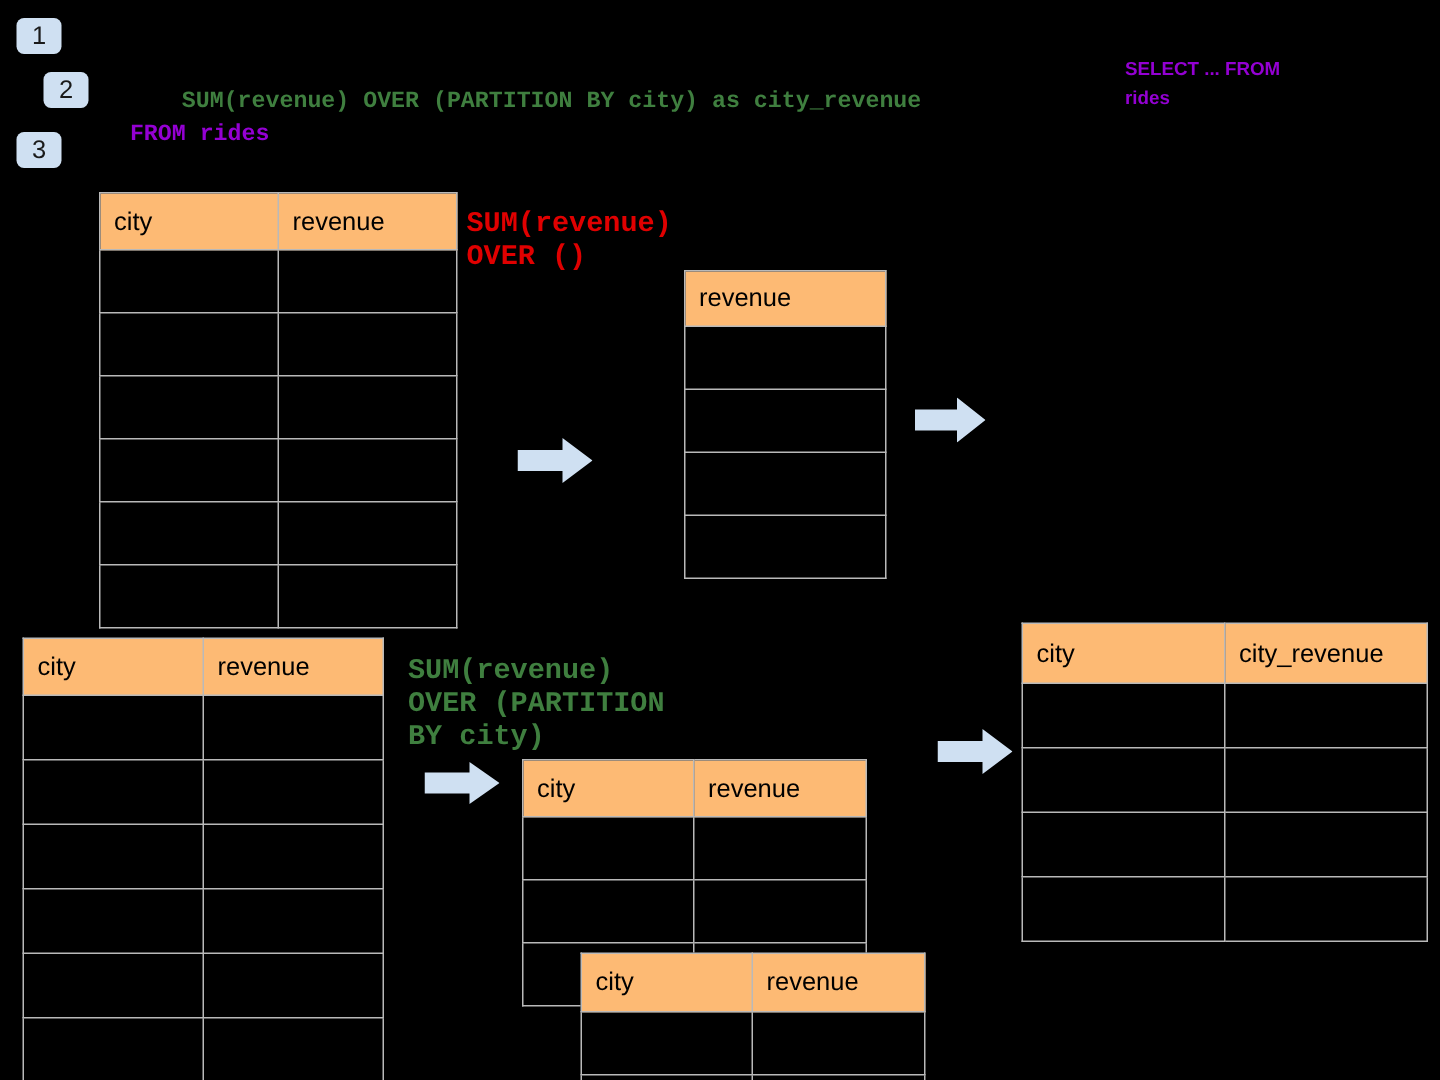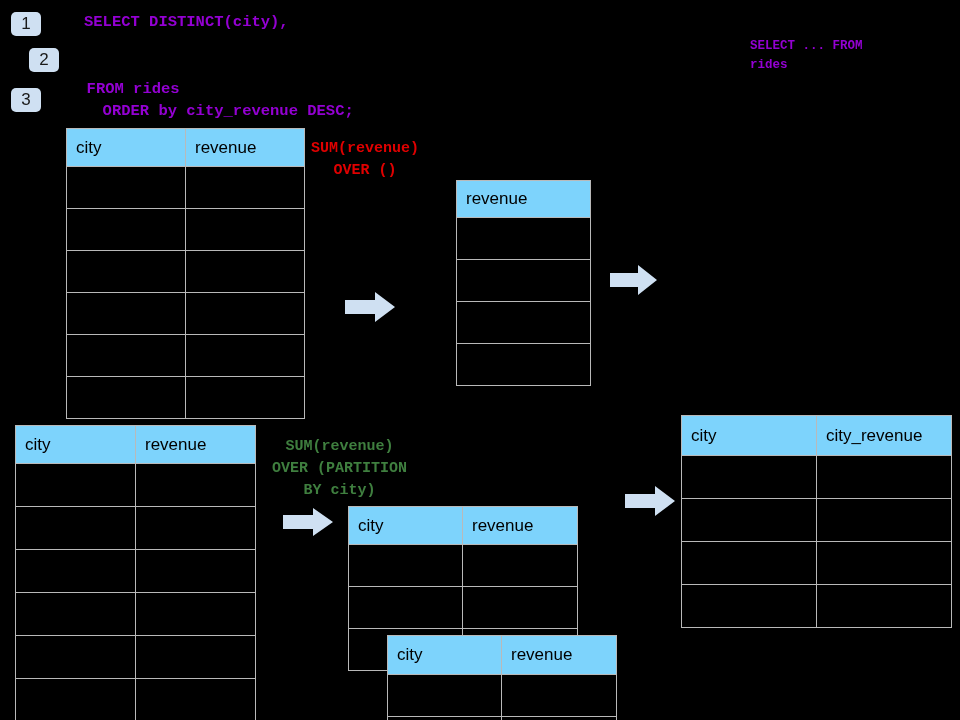--- a/index.html
+++ b/index.html
@@ -41,49 +41,48 @@
     letter-spacing: 0px;
   }
   .c-purple { color: #9400d3; }
   .c-red    { color: #e00000; }
   .c-green  { color: #3f7f3f; }
 
   .note {
     position: absolute;
     font-family: "Liberation Mono", "DejaVu Sans Mono", monospace;
     font-weight: bold;
-    font-size: 15px;
+    font-size: 19px;
     line-height: 22px;
     white-space: pre;
-    text-align: center;
   }
   .note-small {
     position: absolute;
-    font-family: Liberation Mono, monospace;
+    font-family: Liberation Sans, sans-serif;
     font-weight: bold;
     font-size: 12.5px;
     line-height: 19px;
     white-space: pre;
     color: #9400d3;
   }
 
   
   .tbl {
     position: absolute;
     border-collapse: collapse;
     table-layout: fixed;
     background: #000;
   }
   .tbl td {
     border: 1px solid #b9b9b9;
     background: #000000;
     padding: 0;
   }
   .tbl td.hd {
-    background: #7dd3fc;
+    background: #fdba74;
     color: #000000;
     font-family: "Liberation Sans", sans-serif;
     font-size: 17px;
     padding: 0 0 0 9px;
     vertical-align: middle;
     border: 1px solid #b9b9b9;
   }
 
   
   .arrow {
@@ -93,23 +92,22 @@
 </style>
 </head>
 <body>
 
 <div id="canvas">
 
   <div class="badge" style="left:11px; top:12px;">1</div>
   <div class="badge" style="left:29px; top:48px;">2</div>
   <div class="badge" style="left:11px; top:88px;">3</div>
 
-  <div class="code c-purple" style="left:84px; top:12px;">SELECT DISTINCT(city),</div>
+  <div class="code c-green" style="left:84px; top:57px;">    SUM(revenue) OVER (PARTITION BY city) as city_revenue</div>
   <div class="code c-purple" style="left:68px; top:79px;">  FROM rides</div>
-  <div class="code c-purple" style="left:84px; top:101px;">  ORDER by city_revenue DESC;</div>
 
   <div class="note-small" style="left:750px; top:37px;">SELECT ... FROM
 rides</div>
 
   <div class="note c-red" style="left:311px; top:138px;">SUM(revenue)
 OVER ()</div>
 
   <div class="note c-green" style="left:272px; top:436px;">SUM(revenue)
 OVER (PARTITION
 BY city)</div>

